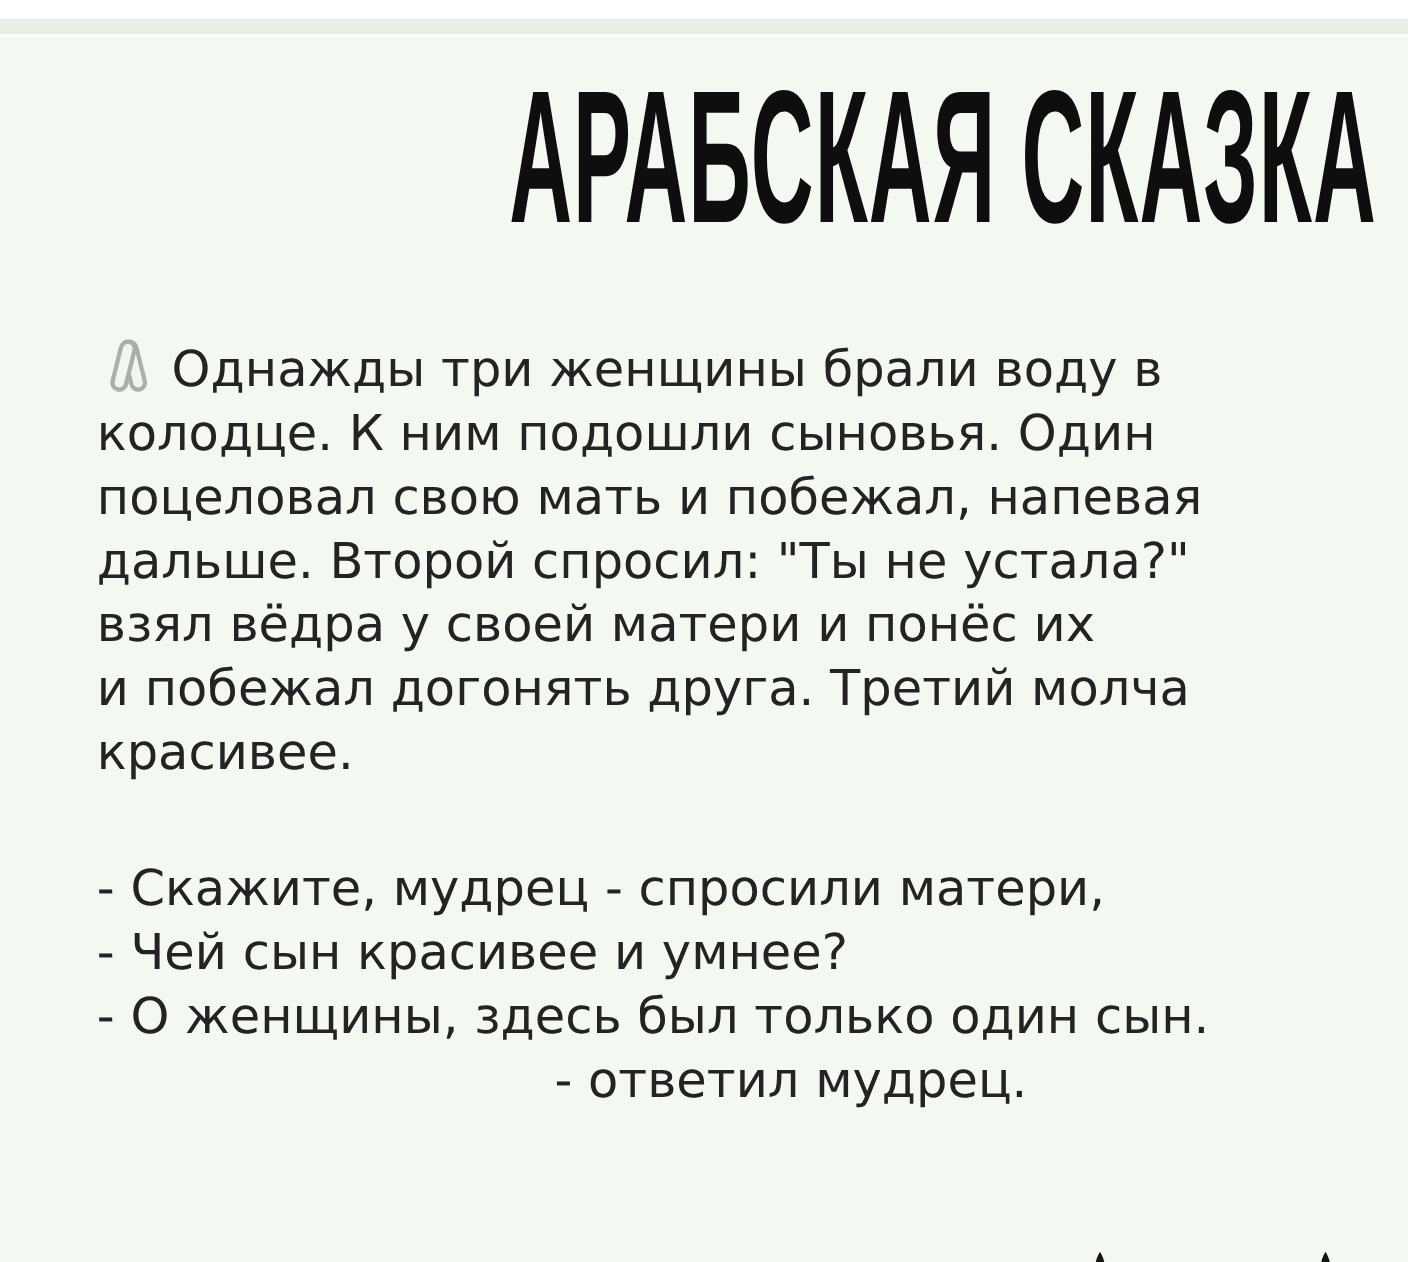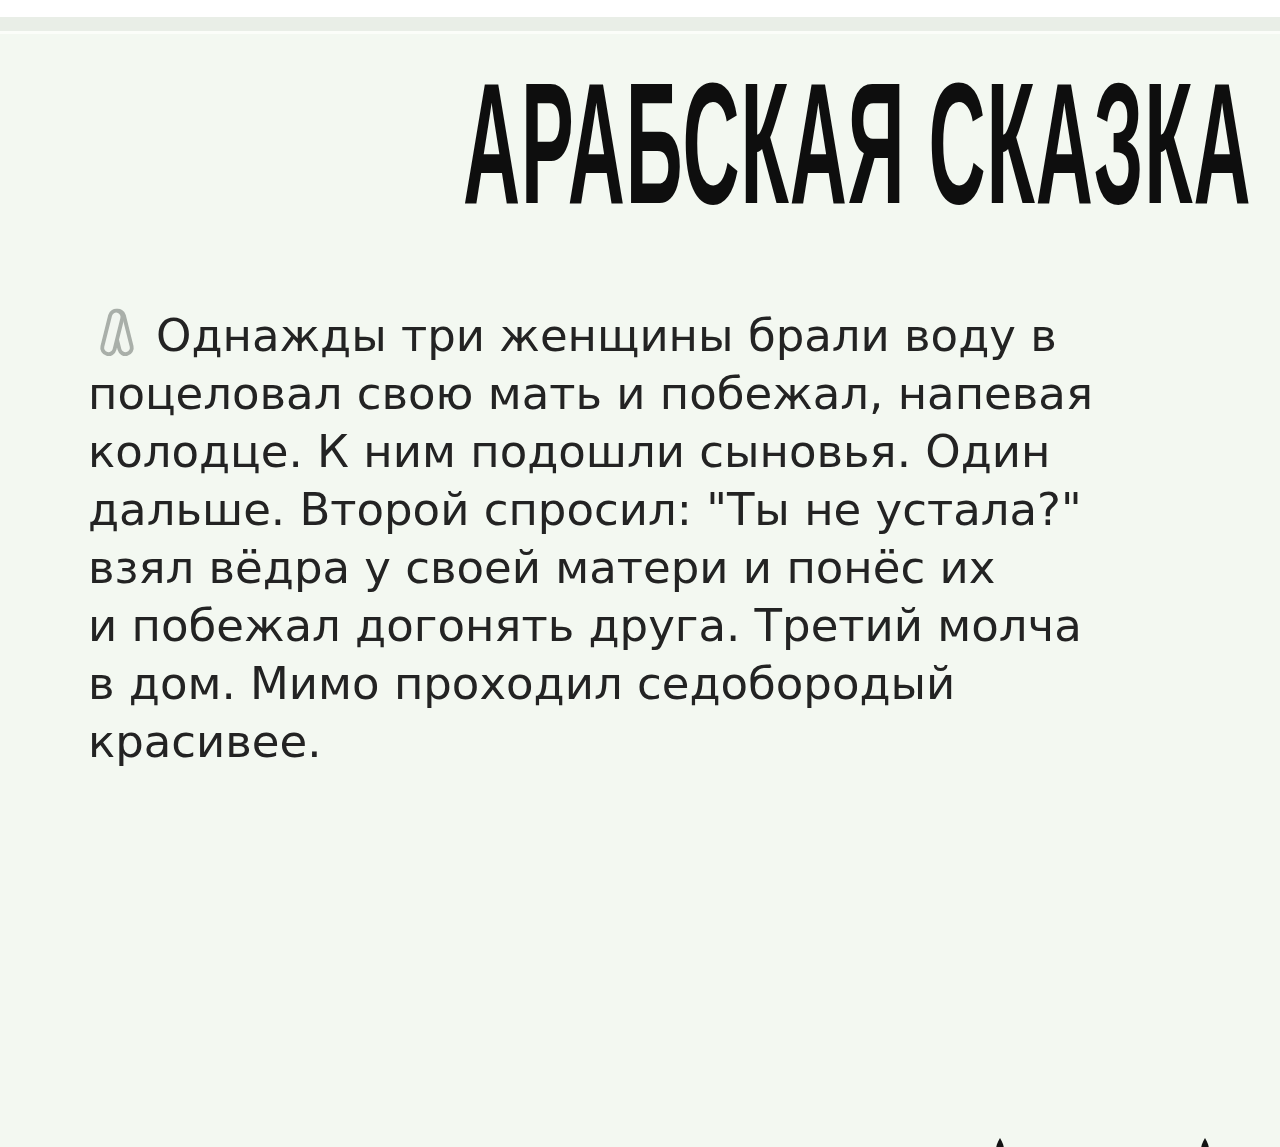--- a/index.html
+++ b/index.html
@@ -90,28 +90,33 @@
     <div class="line">
       <span class="lead-icon">
         <svg width="58" height="56" viewBox="0 0 60 58" xmlns="http://www.w3.org/2000/svg">
           <g stroke="#a9afa9" stroke-width="4" fill="#f2f6f0">
             <rect x="23.5" y="6" width="13" height="46" rx="6.5" transform="rotate(-14 30 9)"></rect>
             <rect x="23.5" y="6" width="13" height="46" rx="6.5" transform="rotate(14 30 9)"></rect>
           </g>
         </svg>
       </span><span>Однажды три женщины брали воду в</span>
     </div>
+    <div class="line">колодце. К ним подошли сыновья. Один</div>
     <div class="line">поцеловал свою мать и побежал, напевая</div>
-    <div class="line">колодце. К ним подошли сыновья. Один</div>
     <div class="line">дальше. Второй спросил: "Ты не устала?"</div>
     <div class="line">взял вёдра у своей матери и понёс их</div>
     <div class="line">и побежал догонять друга. Третий молча</div>
-    <div class="line">в дом. Мимо проходил седобородый</div>
     <div class="line">красивее.</div>
 
+    <div class="dialogue">
+      <div class="line">- Скажите, мудрец - спросили матери,</div>
+      <div class="line">- Чей сын красивее и умнее?</div>
+      <div class="line">- О женщины, здесь был только один сын.</div>
+      <div class="line dialogue-center">- ответил мудрец.</div>
+    </div>
 
   </div>
 
   <div class="ornament ornament-1">
     <svg width="84" height="60" viewBox="0 0 84 60" xmlns="http://www.w3.org/2000/svg" fill="#141414">
       <path d="M42,0 C47,8 48,16 42,27 C36,16 37,8 42,0 Z"></path>
       <path d="M40,24 C30,11 21,8 11,11 C19,20 30,26 40,29 Z"></path>
       <path d="M44,24 C54,11 63,8 73,11 C65,20 54,26 44,29 Z"></path>
       <path d="M38,28 C24,23 12,25 2,34 C14,38 28,36 39,32 Z"></path>
       <path d="M46,28 C60,23 72,25 82,34 C70,38 56,36 45,32 Z"></path>

